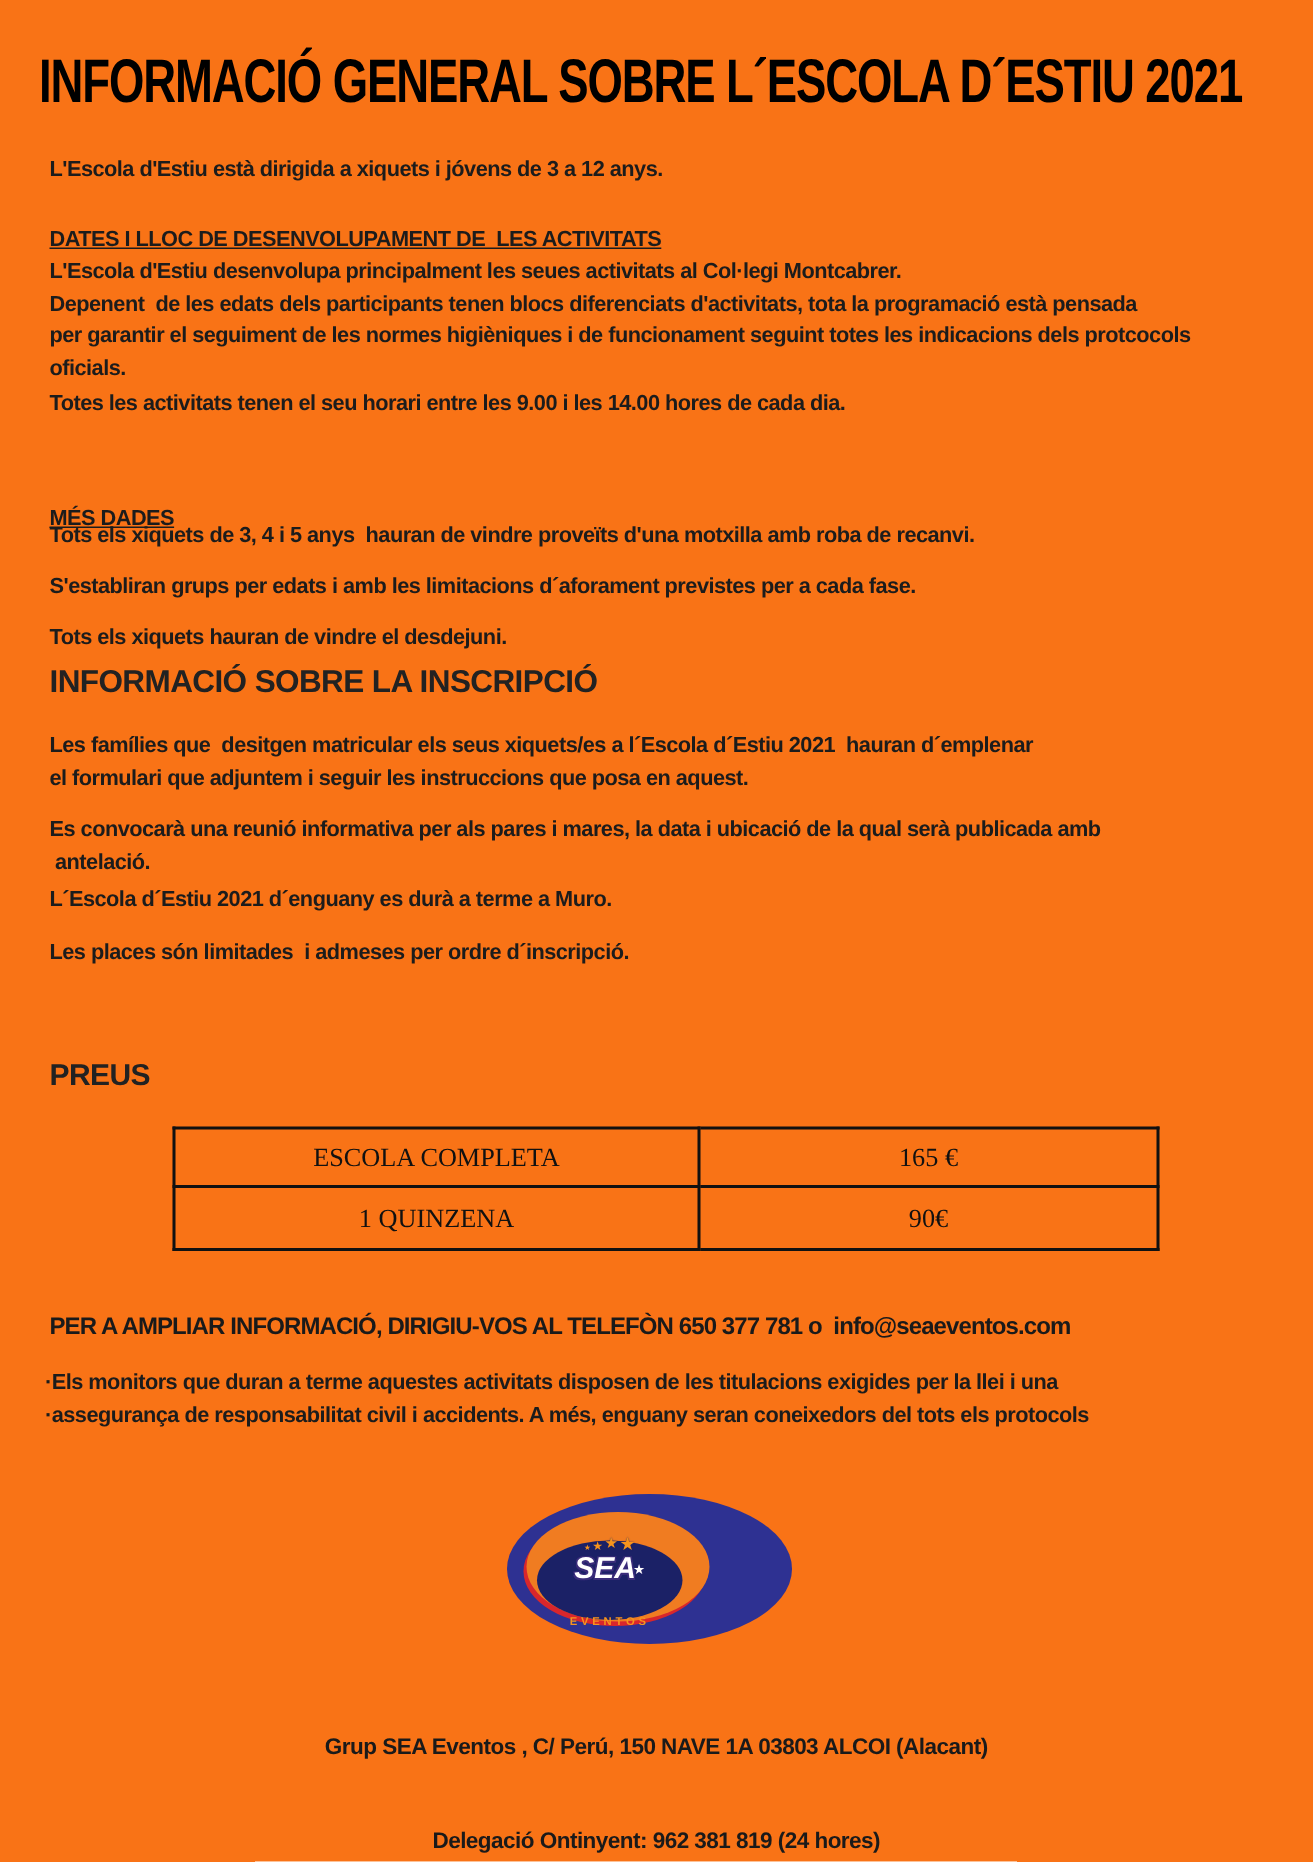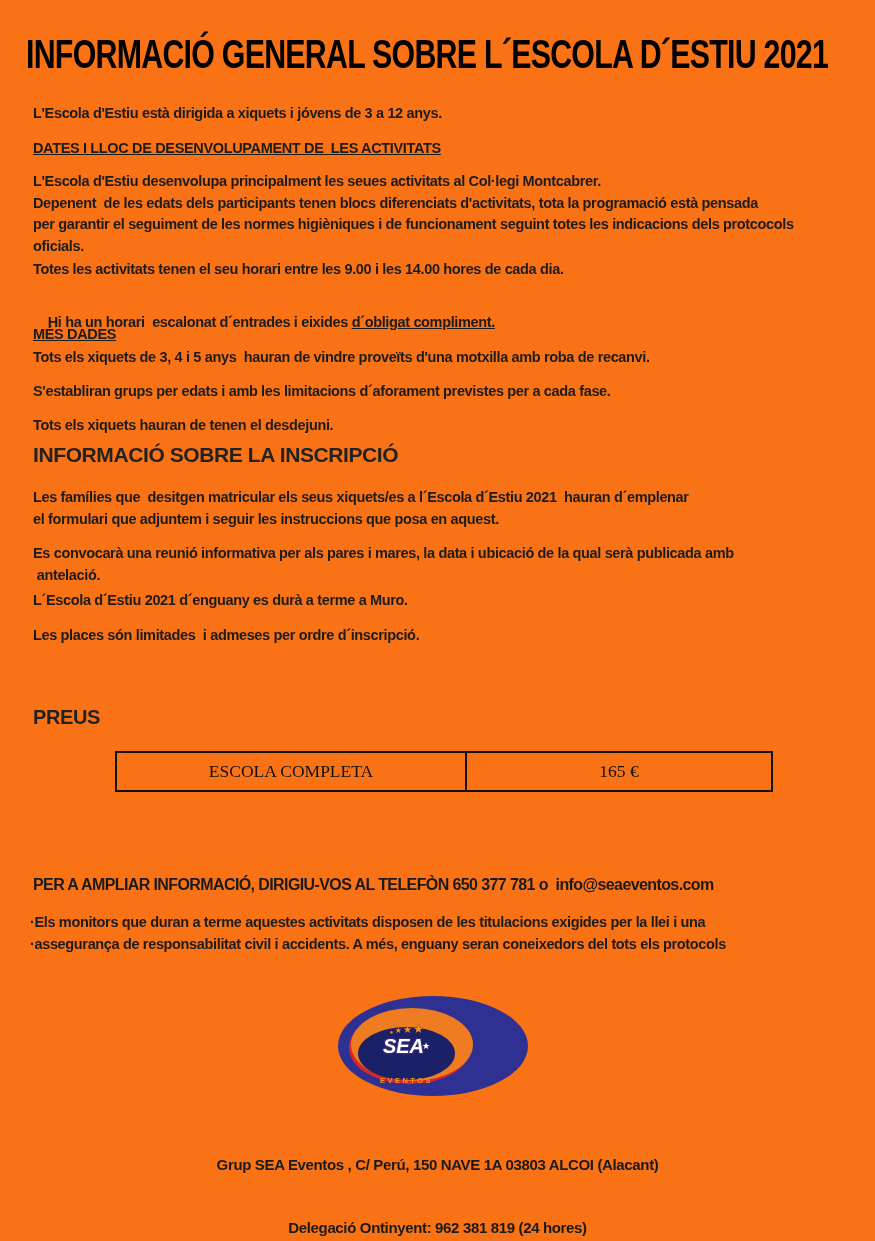--- a/index.html
+++ b/index.html
@@ -5,21 +5,21 @@
   html,body { margin:0; padding:0; background:#ffffff; }
   .page {
     position:relative; width:875px; height:1241px; background:#f97316;
     font-family:"Liberation Sans", sans-serif; color:#1c1c1c; overflow:hidden;
   }
   .abs { position:absolute; }
   .t {
     font-size:14.5px; font-weight:700; letter-spacing:-0.35px;
     line-height:21.5px; white-space:pre-wrap; color:#1c1c1c;
   }
-  .u { text-decoration:underline; }
+  .u { text-decoration:underline;margin-top:12px; }
   .title {
     font-size:41px; font-weight:800; letter-spacing:-1px; line-height:1;
     white-space:nowrap; color:#000; display:inline-block;
     transform:scaleX(0.74); transform-origin:left top;
   }
   .h3 { font-size:21px; font-weight:800; letter-spacing:-0.4px; color:#222; white-space:pre-wrap; }
   .preus { font-size:20px; font-weight:800; letter-spacing:-0.4px; color:#222; }
   .contact { font-size:16px; font-weight:800; letter-spacing:-0.6px; white-space:pre-wrap; color:#1a1a1a; }
   table.prices { border-collapse:collapse; table-layout:fixed; }
   table.prices td {
@@ -64,31 +64,28 @@
 
   <div class="abs" style="left:33px; top:171px;">
     <div class="t">L'Escola d'Estiu desenvolupa principalment les seues activitats al Col·legi Montcabrer.</div>
     <div class="t">Depenent  de les edats dels participants tenen blocs diferenciats d'activitats, tota la programació està pensada</div>
     <div class="t">per garantir el seguiment de les normes higièniques i de funcionament seguint totes les indicacions dels protcocols</div>
     <div class="t">oficials.</div>
   </div>
 
   <div class="abs t" style="left:33px; top:259px;">Totes les activitats tenen el seu horari entre les 9.00 i les 14.00 hores de cada dia.</div>
 
-  <div class="abs t" style="left:33px; top:290px;">
-    <span>Hi ha un horari  escalonat d´entrades i eixides </span><span class="u">d´obligat compliment.</span>
-  </div>
 
   <div class="abs t u" style="left:33px; top:324px;">MÉS DADES</div>
 
   <div class="abs t" style="left:33px; top:347px;">Tots els xiquets de 3, 4 i 5 anys  hauran de vindre proveïts d'una motxilla amb roba de recanvi.</div>
 
   <div class="abs t" style="left:33px; top:381px;">S'establiran grups per edats i amb les limitacions d´aforament previstes per a cada fase.</div>
 
-  <div class="abs t" style="left:33px; top:415px;">Tots els xiquets hauran de tenen el desdejuni.</div>
+  <div class="abs t" style="left:33px; top:415px;">Tots els xiquets hauran de vindre el desdejuni.</div>
 
   <div class="abs h3" style="left:33px; top:443px;">INFORMACIÓ SOBRE LA INSCRIPCIÓ</div>
 
   <div class="abs" style="left:33px; top:487px;">
     <div class="t">Les famílies que  desitgen matricular els seus xiquets/es a l´Escola d´Estiu 2021  hauran d´emplenar</div>
     <div class="t">el formulari que adjuntem i seguir les instruccions que posa en aquest.</div>
   </div>
 
   <div class="abs" style="left:33px; top:543px;">
     <div class="t">Es convocarà una reunió informativa per als pares i mares, la data i ubicació de la qual serà publicada amb</div>
@@ -99,20 +96,24 @@
 
   <div class="abs t" style="left:33px; top:625px;">Les places són limitades  i admeses per ordre d´inscripció.</div>
 
   <div class="abs preus" style="left:33px; top:706px;">PREUS</div>
 
   <table class="prices abs" style="left:115px; top:751px; width:652px;">
     <tbody>
         <tr style="height:39px;">
       <td style="width:348px;margin-top:10px;">ESCOLA COMPLETA</td>
       <td style="width:304px;border-radius:13px;">165 €</td>
+    </tr>
+    <tr style="height:42px;">
+      <td>1 QUINZENA</td>
+      <td>90€</td>
     </tr>
   </tbody>
     </table>
 
   <div class="abs contact" style="left:33px; top:876px;">PER A AMPLIAR INFORMACIÓ, DIRIGIU-VOS AL TELEFÒN 650 377 781 o  info@seaeventos.com</div>
 
   <div class="abs" style="left:30px; top:912px;">
     <div class="t">·Els monitors que duran a terme aquestes activitats disposen de les titulacions exigides per la llei i una</div>
     <div class="t">·assegurança de responsabilitat civil i accidents. A més, enguany seran coneixedors del tots els protocols</div>
   </div>

